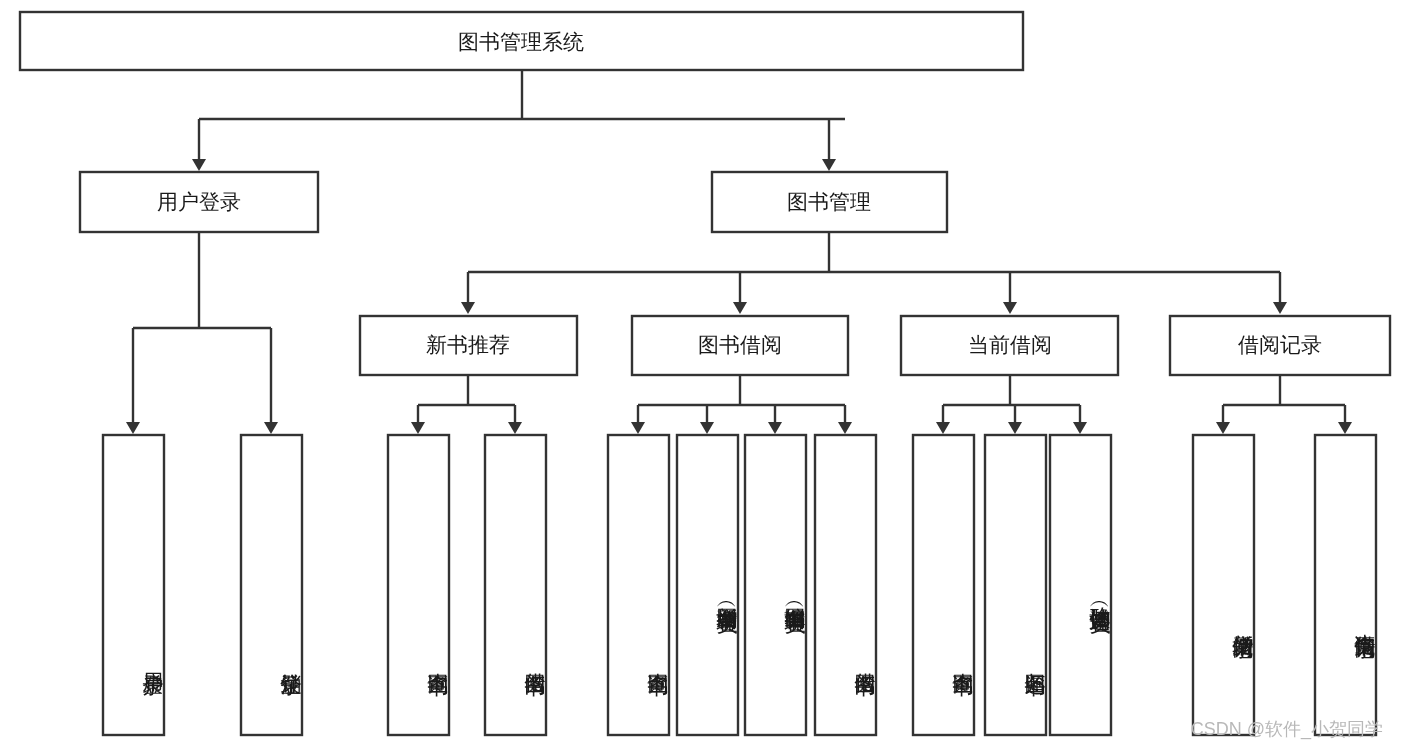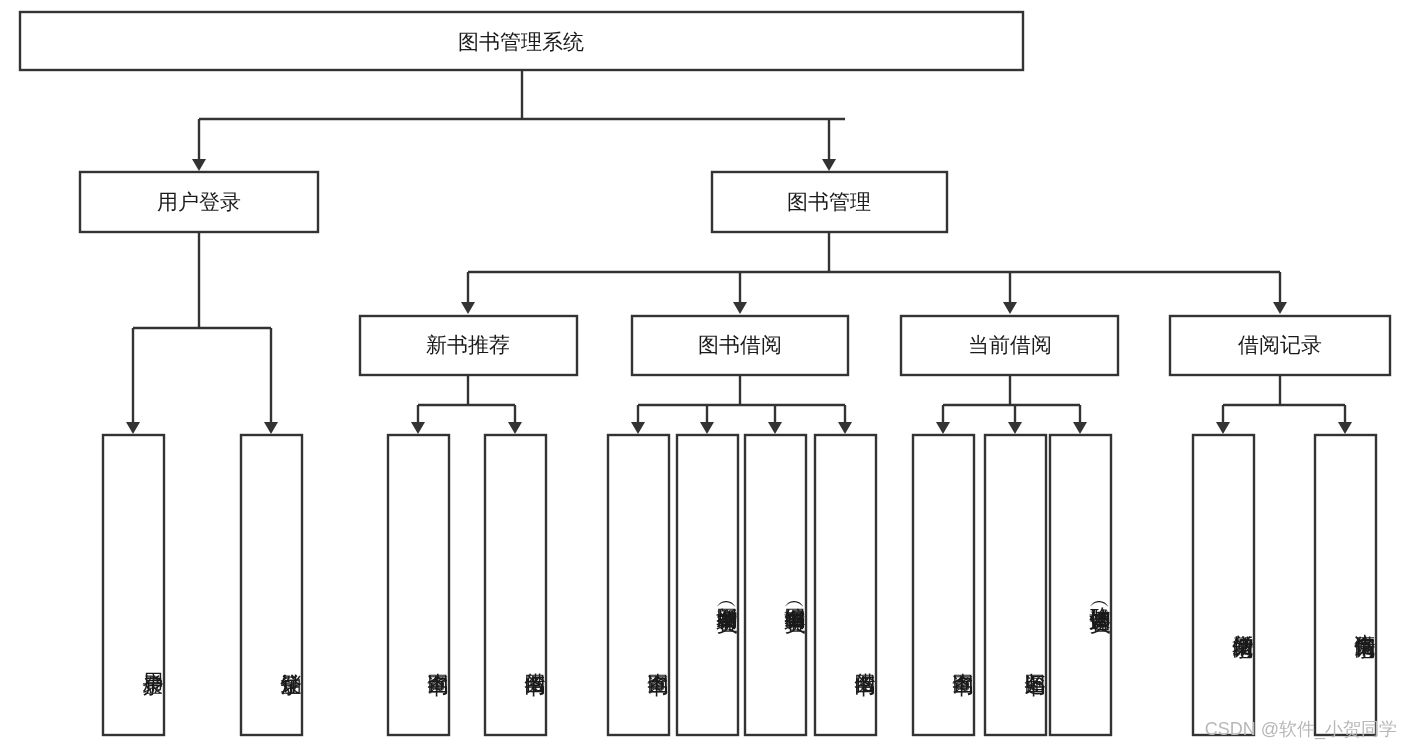--- a/index.html
+++ b/index.html
@@ -56,21 +56,21 @@
     color: #1a1a1a;
     letter-spacing: 1px;
     display: flex;
     align-items: flex-start;
     justify-content: center;
     white-space: nowrap;
     pointer-events: none;
   }
   .watermark {
     position: absolute;
-    right: 8px;
+    right: 22px;
     bottom: 6px;
     font-family: "Liberation Sans", "DejaVu Sans", sans-serif;
     font-size: 18px;
     color: #b8b8b8;
     white-space: nowrap;
   }
 </style>
 </head>
 <body>
 

